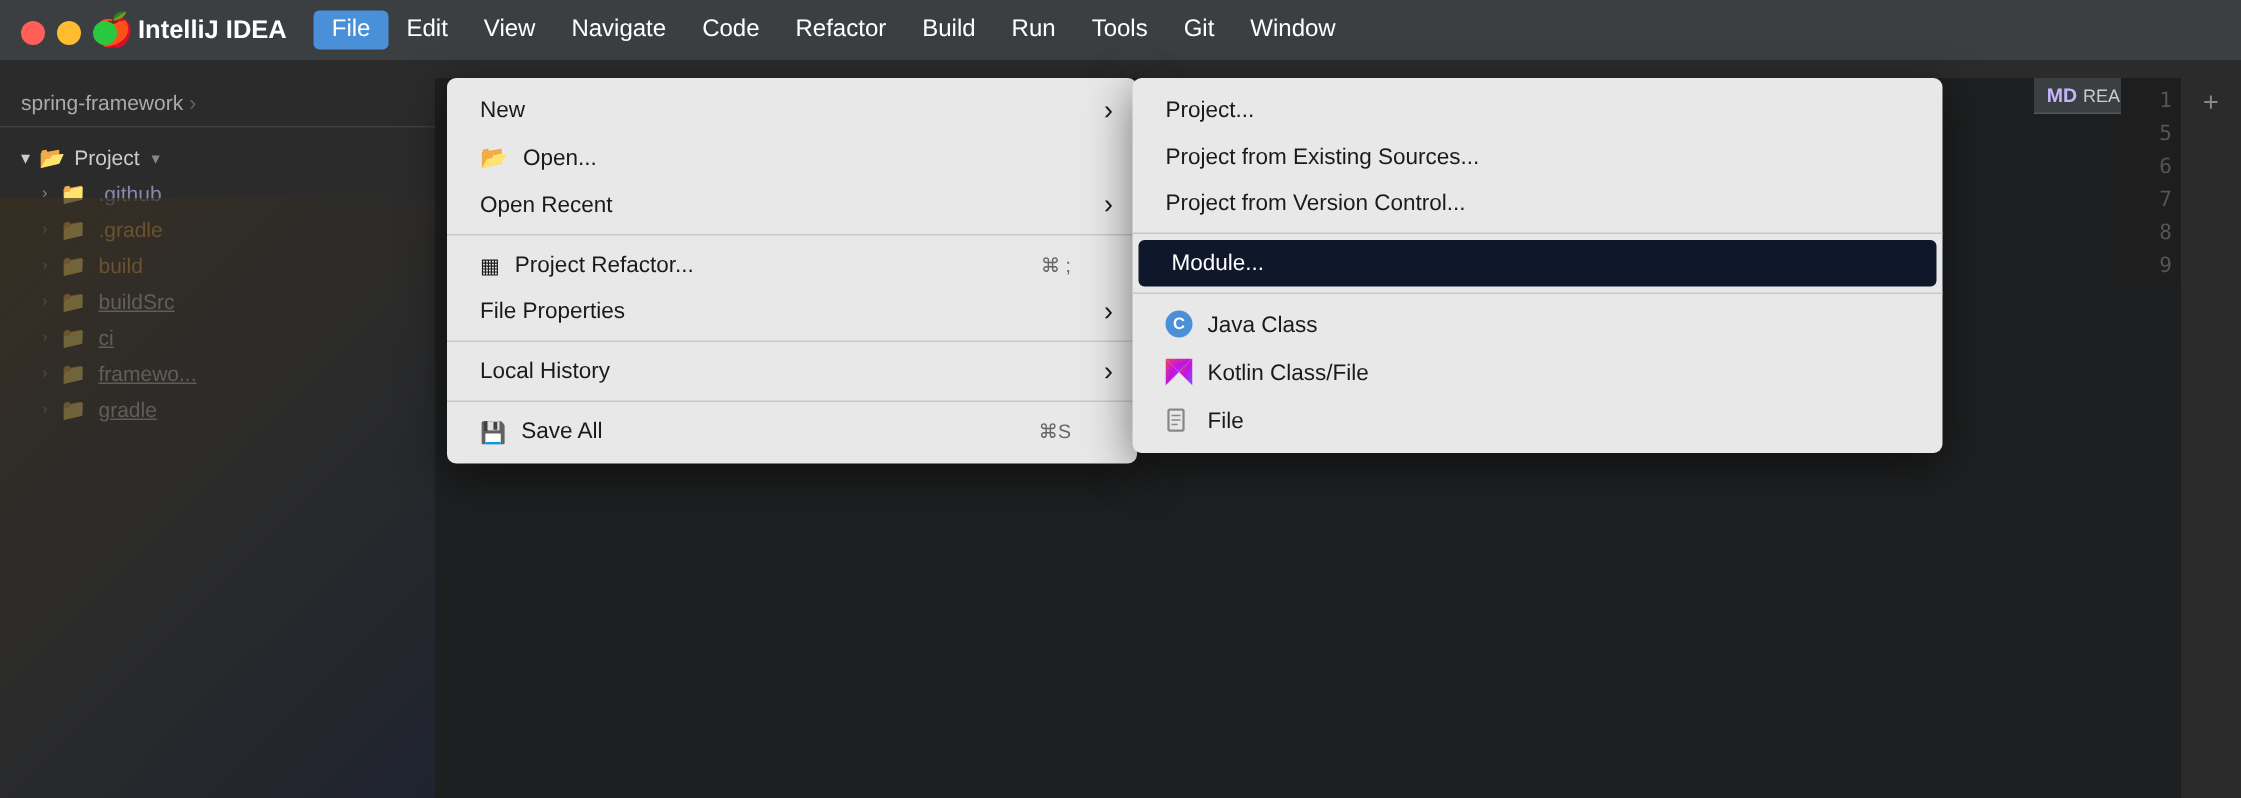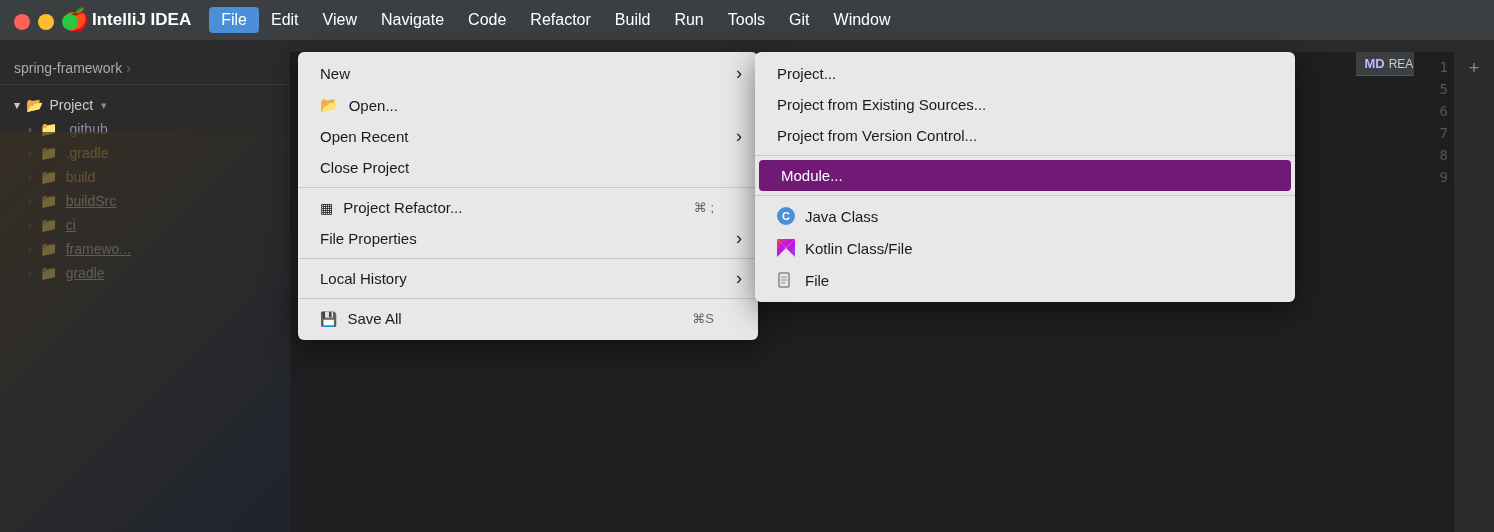--- a/index.html
+++ b/index.html
@@ -417,23 +417,20 @@
 
   <div class="menu-item">
     <span style="font-size:15px;">📂</span>
     <span>Open...</span>
   </div>
 
   <div class="menu-item has-submenu">
     <span>Open Recent</span>
   </div>
 
-  <div class="menu-item">
-    <span>Close Project</span>
-  </div>
 
   <div class="menu-divider"></div>
 
   <div class="menu-item">
     <span style="font-size:14px;">▦</span>
     <span>Project Refactor...</span>
     <span class="shortcut">⌘ ;</span>
   </div>
 
   <div class="menu-item has-submenu">
@@ -464,21 +461,21 @@
   <div class="menu-item">
     <span>Project from Existing Sources...</span>
   </div>
 
   <div class="menu-item">
     <span>Project from Version Control...</span>
   </div>
 
   <div class="menu-divider"></div>
 
-  <div class="menu-item highlighted" style="background:#701a75; color:#fff; border-radius:4px; margin: 0 4px;">
+  <div class="menu-item highlighted" style="background:#0f172a; color:#fff; border-radius:4px; margin: 0 4px;">
     <span>Module...</span>
   </div>
 
 
   <div class="menu-divider"></div>
 
   <div class="menu-item">
     <span class="java-icon">C</span>
     <span>Java Class</span>
   </div>

